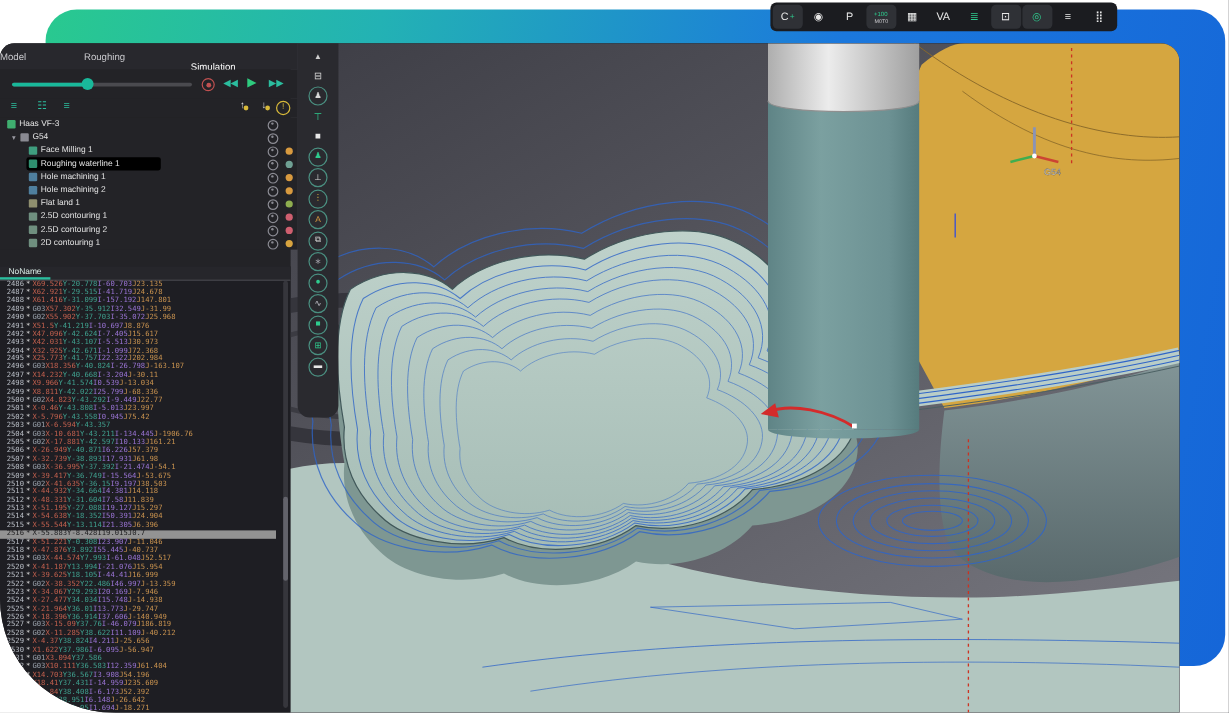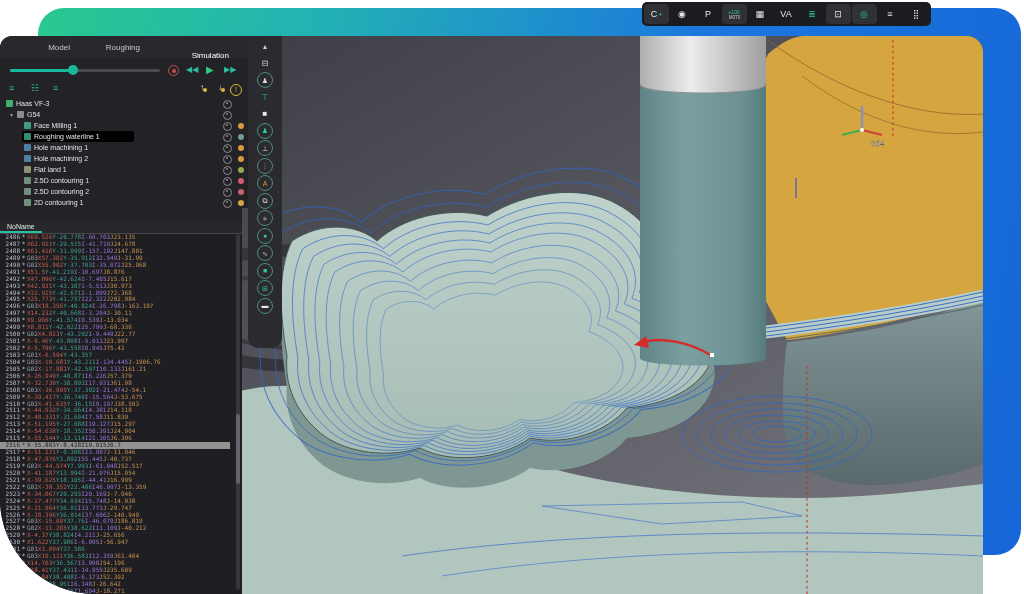--- a/index.html
+++ b/index.html
@@ -7,21 +7,21 @@
        font-family:"Liberation Sans",sans-serif;-webkit-font-smoothing:antialiased;}
   
   .backdrop{position:absolute;left:38px;top:8px;width:983px;height:547px;border-radius:26px;
     background:linear-gradient(100deg,#29c98f 0%,#23b2b4 26%,#1b78dd 62%,#1566d8 100%);}
   .corner-mask{position:absolute;left:0;top:499px;width:96px;height:95px;background:#fff;}
   
   .window{position:absolute;left:0;top:36px;width:983px;height:558px;background:#232327;
     border-radius:12px 16px 0 95px;overflow:hidden;}
   
   .tabbar{position:absolute;left:0;top:0;width:248px;height:22px;background:#28282d;display:flex;z-index:5;}
-  .tab{flex:1;display:flex;align-items:center;justify-content:flex-end;font-size:8px;color:#c9c9cd;cursor:default;}
+  .tab{flex:1;display:flex;align-items:center;justify-content:flex-start;font-size:8px;color:#c9c9cd;cursor:default;}
   .tab.active{background:#46464c;border-radius:5px;color:#ffffff;margin:19px;}
   .controls{position:absolute;left:0;top:22px;width:248px;height:24px;background:#232327;z-index:5;}
   .slider-track{position:absolute;left:10px;top:11px;width:150px;height:3px;background:#4a4a4f;border-radius:2px;}
   .slider-fill{height:3px;background:#19b89a;border-radius:2px;}
   .slider-knob{position:absolute;top:-4px;width:10px;height:10px;border-radius:50%;background:#19b89a;}
   .pb{position:absolute;top:4px;font-size:8px;line-height:16px;color:#2bbd9e;}
   .rec{position:absolute;left:168px;top:7px;width:9px;height:9px;border:1px solid #c05050;border-radius:50%;}
   .rec:after{content:"";position:absolute;left:2.5px;top:2.5px;width:4px;height:4px;border-radius:50%;background:#c05050;}
   .viewrow{position:absolute;left:0;top:46px;width:248px;height:16px;background:#232327;z-index:5;}
   .vr-ic{position:absolute;top:1px;font-size:9px;color:#2bbd9e;}

